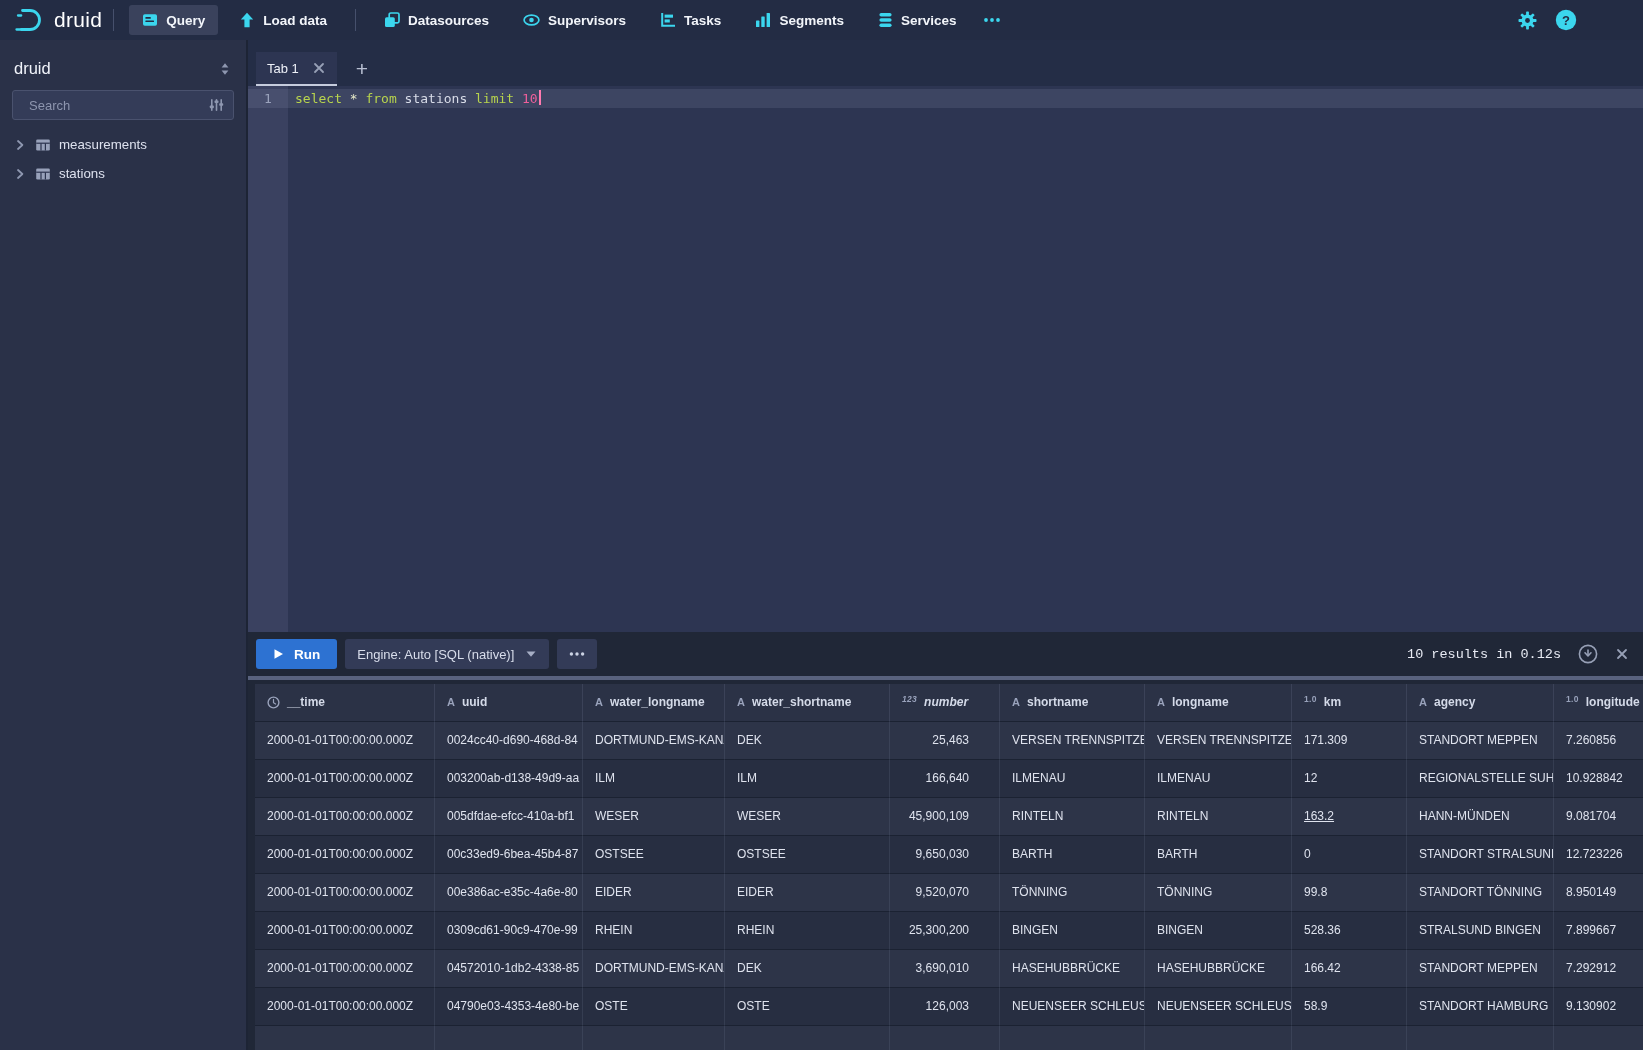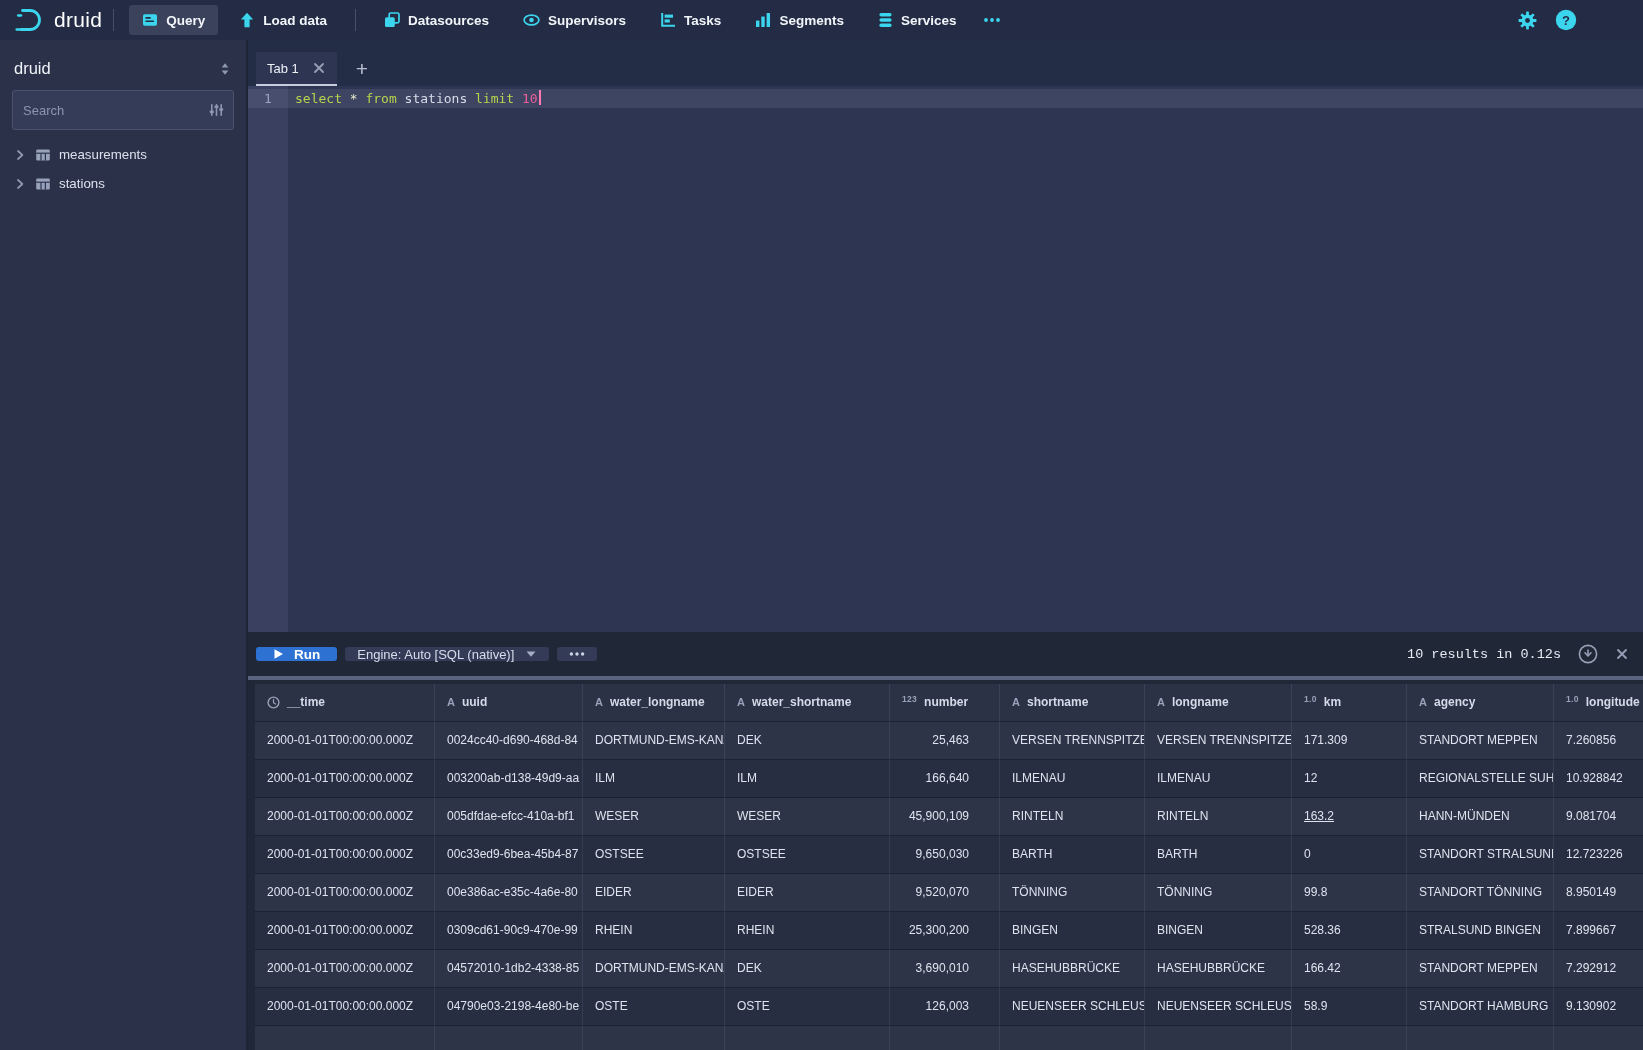--- a/index.html
+++ b/index.html
@@ -22,22 +22,22 @@
   .nav-right { margin-left:auto; display:flex; align-items:center; gap:18px; padding-right:52px; }
   .nav-right .iconbox { cursor:pointer; }
 
   
   .content { flex:1; display:flex; min-height:0; }
 
   
   .sidebar { width:248px; flex:none; background:#2a3148; border-right:2px solid #1d2435; }
   .schema-row { display:flex; align-items:center; justify-content:space-between;
     padding:19px 14px 12px 14px; color:#f0f3fa; font-size:16.5px; cursor:pointer; }
-  .search-box { margin:0 12px; height:40px; background:#343c58; border:1px solid #4a526e;
-    border-radius:3px; display:flex; align-items:center; }
+  .search-box { margin:0 12px; height:30px; background:#343c58; border:1px solid #4a526e;
+    border-radius:3px; display:flex; align-items:center;padding-left:6px; }
   .search-box input { flex:1; min-width:0; background:transparent; border:none; outline:none;
     color:#e8ecf5; font-size:13px; padding:0 10px; font-family:"Liberation Sans",sans-serif; }
   .search-box input::placeholder { color:#8d95ae; }
   .search-box .iconbox { padding-right:8px; cursor:pointer; }
   .tree { padding-top:10px; }
   .tree-row { height:29px; display:flex; align-items:center; gap:8px; padding-left:13px;
     color:#dde1ee; font-size:13.3px; cursor:pointer; }
 
   
   .main { flex:1; min-width:0; display:flex; flex-direction:column; }
@@ -60,21 +60,21 @@
   .tok-keyword { color:#b8d44d; }
   .tok-operator { color:#e6e9c8; }
   .tok-plain { color:#d8dce8; }
   .tok-number { color:#ef5f9b; }
   .cursor { display:inline-block; width:2px; height:15px; background:#ff7ab0;
     vertical-align:-2px; margin-left:1px; }
 
   
   .runbar { height:44px; flex:none; background:#202737; display:flex; align-items:center;
     gap:8px; padding:0 14px 0 8px; }
-  .btn { height:14px; border-radius:3px; display:flex; align-items:center; cursor:pointer; }
+  .btn { height:30px; border-radius:3px; display:flex; align-items:center; cursor:pointer; }
   .run-btn { background:#2d72d2; color:#fff; gap:10px; padding:0 17px; font-size:13.5px; font-weight:600; }
   .engine-btn { background:#333b57; color:#d8ddeb; gap:11px; padding:0 12px; font-size:13px; }
   .more-btn { background:#333b57; width:40px; justify-content:center; }
   .runbar-right { margin-left:auto; display:flex; align-items:center; gap:17px;font-family:Liberation Mono, monospace; }
   .status { color:#e8ebf4; font-size:13.5px; }
 
   .split-divider { height:4px; flex:none; background:#59627e; cursor:row-resize; }
 
   
   .results { flex:1; min-height:0; background:#202737; padding:4px 0 0 7px; overflow:hidden; }
@@ -355,21 +355,21 @@
               <span>uuid</span>
             </div>
             <div class="t-cell" style="width: 142px;">
               <span class="type-icon ti-text">A</span>
               <span>water_longname</span>
             </div>
             <div class="t-cell" style="width: 165px;">
               <span class="type-icon ti-text">A</span>
               <span>water_shortname</span>
             </div>
-            <div class="t-cell al-right" style="width: 110px;">
+            <div class="t-cell al-right" style="width: 110px; font-style: italic;">
               <span class="type-icon ti-small">123</span>
               <span>number</span>
             </div>
             <div class="t-cell" style="width: 145px;">
               <span class="type-icon ti-text">A</span>
               <span>shortname</span>
             </div>
             <div class="t-cell" style="width: 147px;">
               <span class="type-icon ti-text">A</span>
               <span>longname</span>
@@ -466,21 +466,21 @@
             <div class="t-cell" style="width: 165px;">DEK</div>
             <div class="t-cell al-right" style="width: 110px;">3,690,010</div>
             <div class="t-cell" style="width: 145px;">HASEHUBBRÜCKE</div>
             <div class="t-cell" style="width: 147px;">HASEHUBBRÜCKE</div>
             <div class="t-cell" style="width: 115px;">166.42</div>
             <div class="t-cell" style="width: 147px;">STANDORT MEPPEN</div>
             <div class="t-cell" style="width: 153px;">7.292912</div>
           </div>
           <div class="t-row row-even">
             <div class="t-cell" style="width: 180px;">2000-01-01T00:00:00.000Z</div>
-            <div class="t-cell" style="width: 148px;">04790e03-2198-4e80-be</div>
+            <div class="t-cell" style="width: 148px;">04790e03-4353-4e80-be</div>
             <div class="t-cell" style="width: 142px;">OSTE</div>
             <div class="t-cell" style="width: 165px;">OSTE</div>
             <div class="t-cell al-right" style="width: 110px;">126,003</div>
             <div class="t-cell" style="width: 145px;">NEUENSEER SCHLEUSEN</div>
             <div class="t-cell" style="width: 147px;">NEUENSEER SCHLEUSEN</div>
             <div class="t-cell" style="width: 115px;">58.9</div>
             <div class="t-cell" style="width: 147px;">STANDORT HAMBURG</div>
             <div class="t-cell" style="width: 153px;">9.130902</div>
           </div>
           <div class="t-row row-odd">

